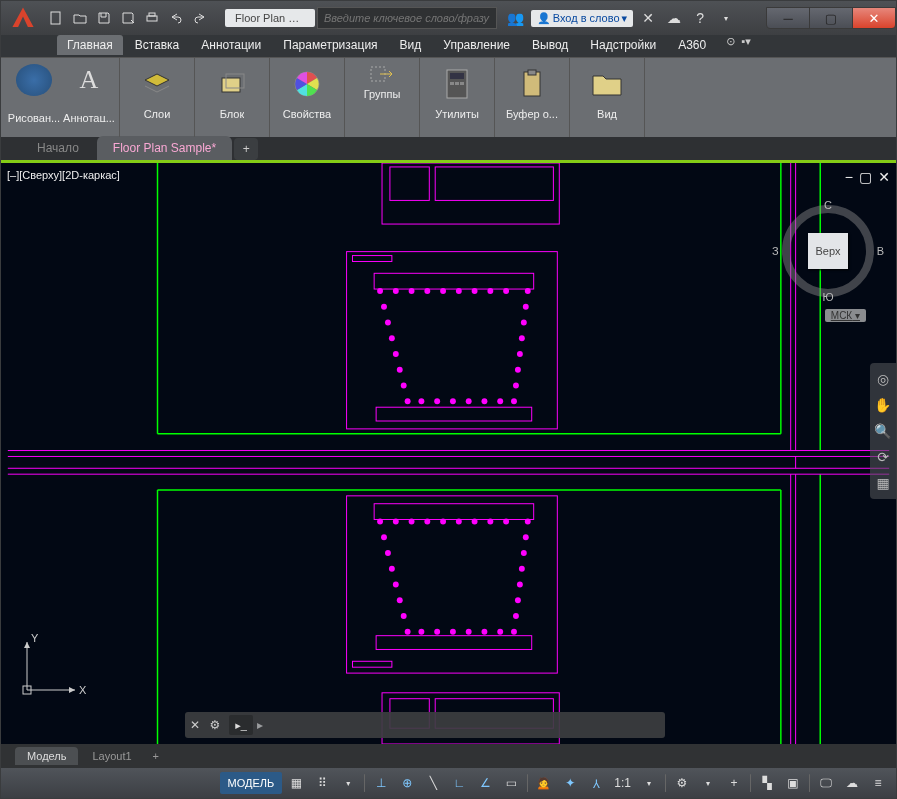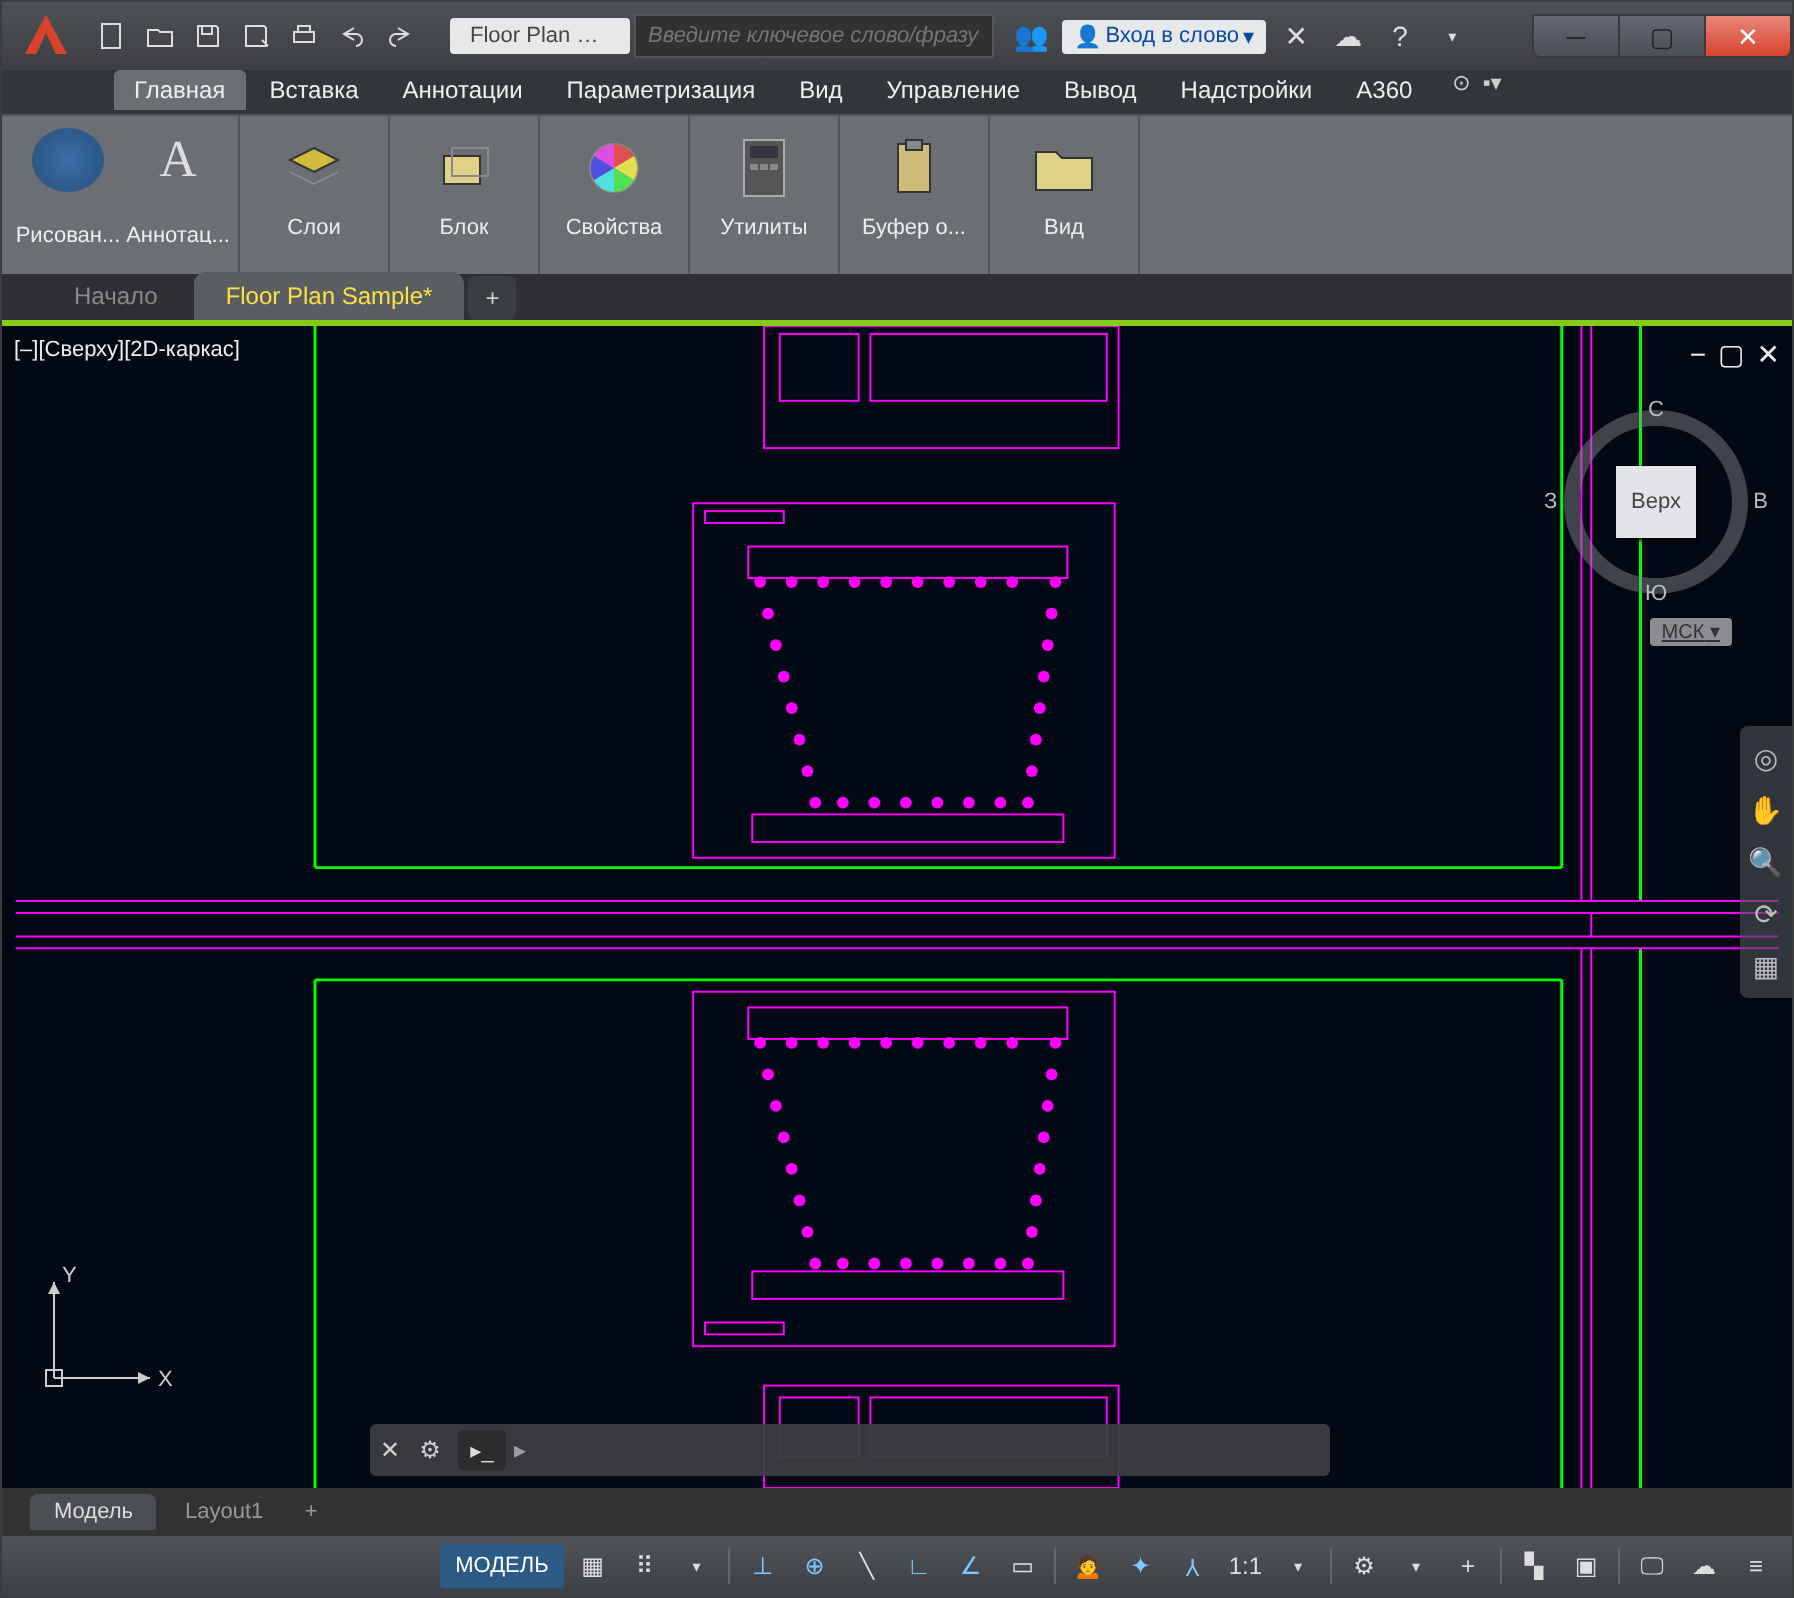--- a/index.html
+++ b/index.html
@@ -47,21 +47,21 @@
   .rib-btn.small { width:52px; }
   .rib-icon { width:36px; height:36px; display:flex; align-items:center; justify-content:center; font-size:22px; color:#eee; }
   .rib-lbl { font-size:11px; color:#eee; margin-top:16px; max-width:56px; overflow:hidden; text-overflow:ellipsis; white-space:nowrap; text-align:center;}
   .rib-panel.simple { padding:2px 8px; }
   .rib-panel.simple .rib-btn { height:76px; padding-top:6px;}
   .rib-panel.simple .rib-lbl { margin-top:6px; }
   
   .filetabs { height:26px; background:#2e3033; display:flex; align-items:flex-end; padding-left:20px; gap:2px; border-bottom:3px solid #84cc16;}
   .file-tab { padding:5px 16px; font-size:12px; color:#ccc; background:#3b3e41; border-radius:6px 6px 0 0; cursor:pointer; }
   .file-tab.inactive { color:#888; background:transparent; }
-  .file-tab.active { background:#5a5d61; color:#fde047; }
+  .file-tab.active { background:#5a5d61; color:#f9a8d4; }
   .file-tab.plus { width:24px; padding:4px 0; text-align:center; background:#3b3e41; border-radius:4px; }
   
   .canvas-wrap { flex:1; position:relative; background:var(--canvas-bg); overflow:hidden; }
   .vp-label { position:absolute; top:6px; left:6px; color:#eee; font-size:11px; z-index:5;}
   .vp-ctrls { position:absolute; top:6px; right:6px; display:flex; gap:6px; color:#eee; font-size:14px; z-index:5;}
   .viewcube { position:absolute; top:38px; right:18px; width:100px; height:100px; z-index:5; display:flex; align-items:center; justify-content:center;}
   .viewcube .ring { position:absolute; width:92px; height:92px; border:8px solid rgba(140,140,140,0.45); border-radius:50%; }
   .viewcube .cube { width:40px; height:36px; background:#e3e5e8; color:#444; font-size:11px; display:flex; align-items:center; justify-content:center; box-shadow:1px 1px 2px #000; }
   .viewcube .n { position:absolute; top:-2px; left:50%; transform:translateX(-50%); color:#bbb; font-size:11px;}
   .viewcube .s { position:absolute; bottom:-2px; left:50%; transform:translateX(-50%); color:#bbb; font-size:11px;}
@@ -221,20 +221,31 @@
               <circle cx="16" cy="16" r="12" fill="none" stroke="#888"></circle>
               <path d="M16 16 L16 4 A12 12 0 0 1 26 10 Z" fill="#e05050"></path>
               <path d="M16 16 L26 10 A12 12 0 0 1 26 22 Z" fill="#e0e050"></path>
               <path d="M16 16 L26 22 A12 12 0 0 1 16 28 Z" fill="#50e050"></path>
               <path d="M16 16 L16 28 A12 12 0 0 1 6 22 Z" fill="#50e0e0"></path>
               <path d="M16 16 L6 22 A12 12 0 0 1 6 10 Z" fill="#5050e0"></path>
               <path d="M16 16 L6 10 A12 12 0 0 1 16 4 Z" fill="#e050e0"></path>
             </svg>
           </div>
         <div class="rib-lbl">Свойства</div>
+      </div>
+    </div>
+    <div class="rib-panel simple">
+      <div class="rib-btn">
+        <div class="rib-icon" style="height:16px;">
+            <svg width="24" height="16" viewBox="0 0 24 16">
+              <rect x="1" y="1" width="14" height="14" fill="none" stroke="#aaa" stroke-dasharray="2"></rect>
+              <path d="M10 8 h12 m-3 -3 l3 3 l-3 3" stroke="#e0c050" fill="none"></path>
+            </svg>
+          </div>
+        <div class="rib-lbl">Группы</div>
       </div>
     </div>
     <div class="rib-panel simple">
       <div class="rib-btn">
         <div class="rib-icon">
             <svg width="28" height="32" viewBox="0 0 28 32">
               <rect x="4" y="2" width="20" height="28" fill="#555" stroke="#aaa"></rect>
               <rect x="7" y="5" width="14" height="6" fill="#334"></rect>
               <rect x="7" y="14" width="4" height="3" fill="#888"></rect>
               <rect x="12" y="14" width="4" height="3" fill="#888"></rect>

